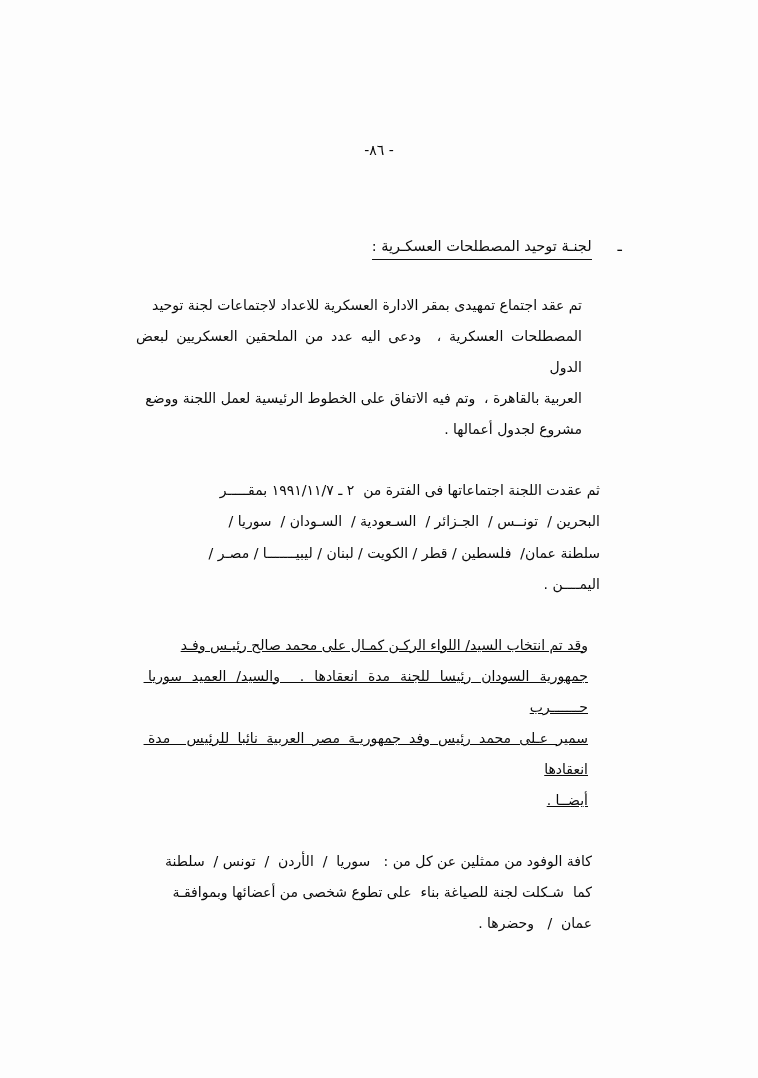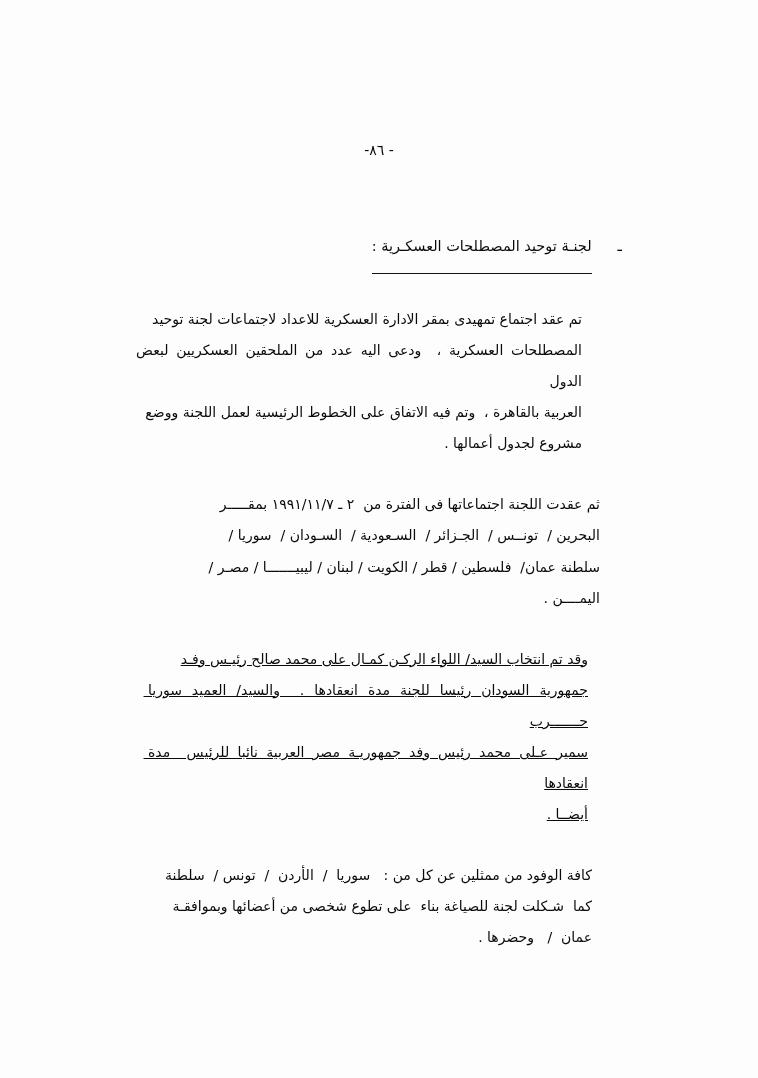--- a/index.html
+++ b/index.html
@@ -46,21 +46,21 @@
     margin-right: 18px;
   }
   .heading-dash {
     font-size: 15px;
     line-height: 1;
   }
   .heading-text {
     font-size: 14.5px;
     letter-spacing: 0.6px;
     border-bottom: 1.4px solid #111;
-    padding-bottom: 19px;
+    padding-bottom: 5px;
     display: inline-block;
   }
   .para {
     margin-top: 30px;
     font-size: 14px;
     line-height: 2.22;
     letter-spacing: 0.2px;
     text-align: justify;
     text-justify: inter-word;
   }

